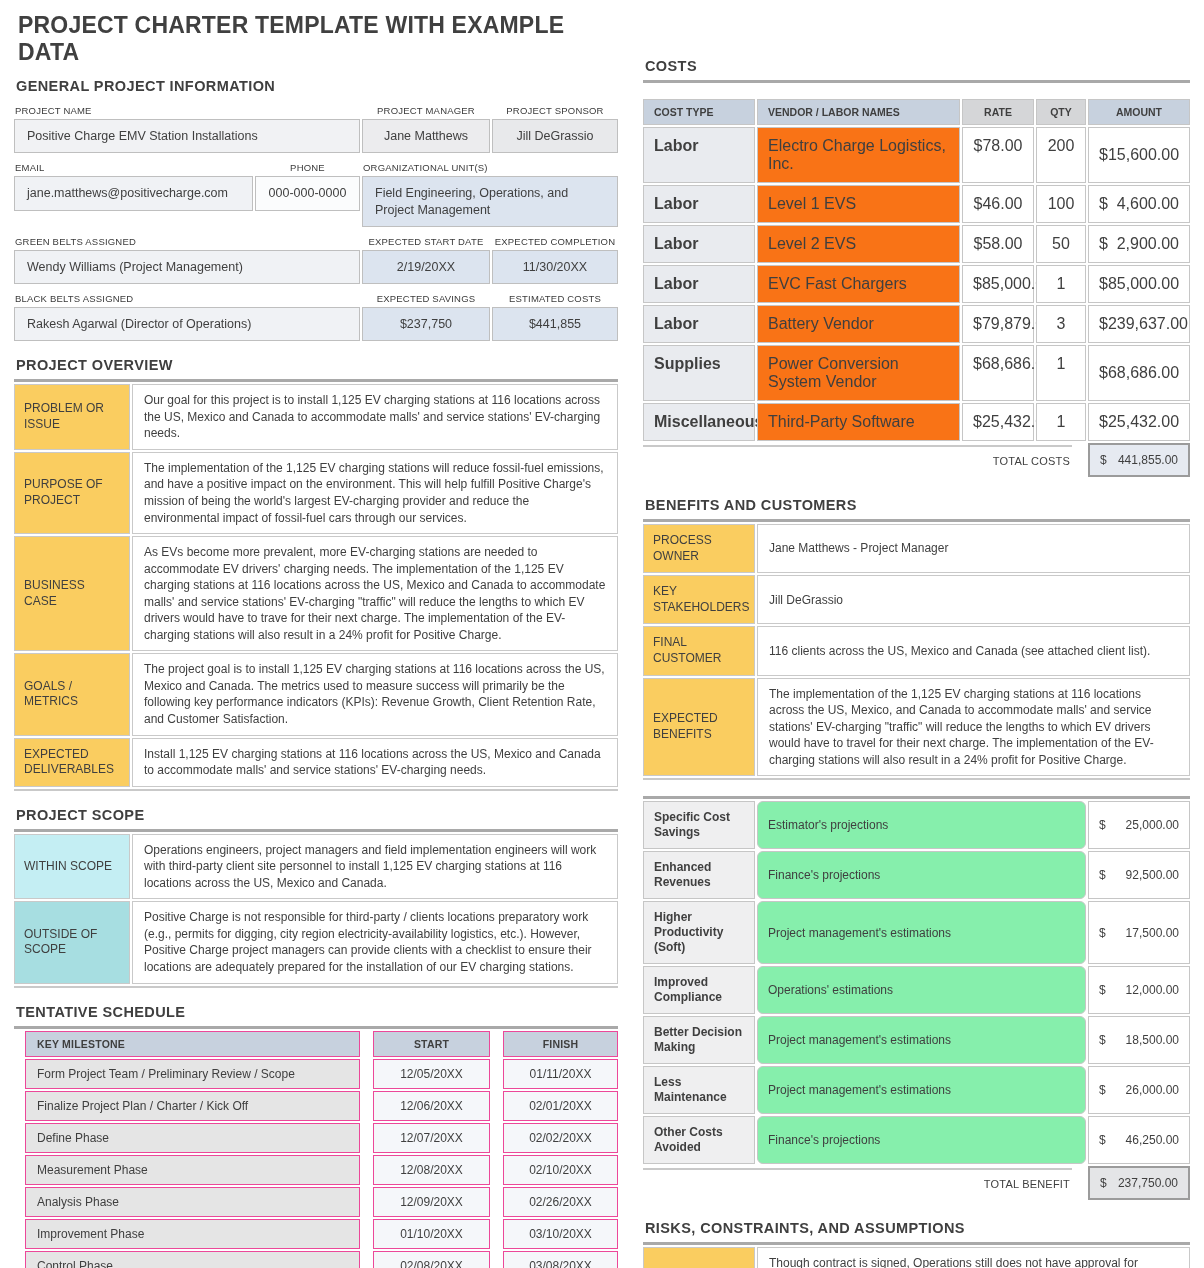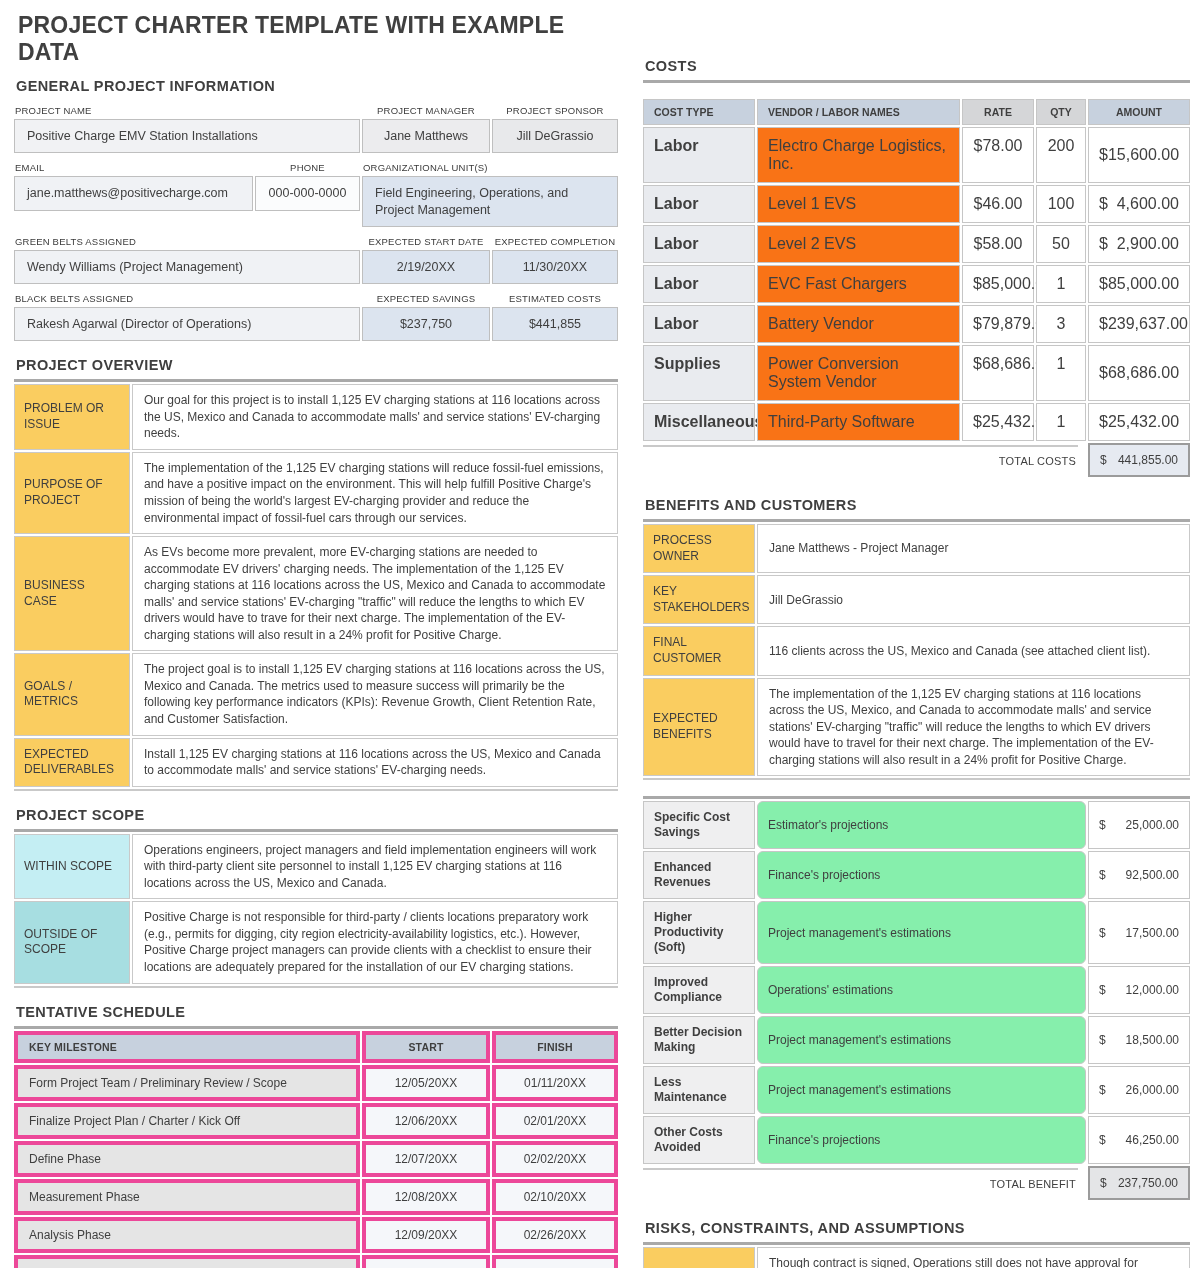--- a/index.html
+++ b/index.html
@@ -40,38 +40,38 @@
   .bg-name   { background:#f1f2f4; }
   .bg-mgr    { background:#ececee; }
   .bg-spn    { background:#e8e9eb; }
   .bg-light  { background:#f0f2f5; }
   .bg-white  { background:#fbfcfd; }
   .bg-blue   { background:#dce4ef; }
 
   
   .stable { border-top:3px solid #a9a9a9; border-bottom:2px solid #c9c9c9; padding:2px 0; display:flex; flex-direction:column; gap:2px; }
   .srow { display:grid; grid-template-columns:346px 128px 1fr; gap:2px; }
-  .srow > div { border:4px solid #ec4899; padding:7px 11px; font-size:12px; }
+  .srow > div { border:1px solid #ec4899; padding:7px 11px; font-size:12px;margin-left:11px; }
   .shead > div { background:#c7d1de; font-weight:bold; font-size:10.5px; letter-spacing:.2px; padding:6px 11px; }
   .shead .sc { text-align:center; }
   .sbody .sm { background:#e5e5e5; }
   .sbody .sc { background:#f5f7fa; text-align:center; }
 
   
   .ctable { border-top:3px solid #a9a9a9; padding-top:16px; display:flex; flex-direction:column; gap:2px; }
   .crow { display:grid; grid-template-columns:112px 1fr 72px 50px 102px; gap:2px; }
   .crow > div { border:1px solid #c6c6c6; padding:9px 10px; font-size:16px; }
   .chead > div { font-weight:bold; font-size:10.5px; padding:6px 10px; background:#c7d1de; }
   .chead .cc { text-align:center; }
   .chead .c-rate, .chead .c-qty { background:#d5d6d8; }
   .cbody .c-type { background:#e9ebef; font-weight:bold; }
   .cbody .c-vendor { background:#f97316; }
   .cbody .c-rate, .cbody .c-qty { background:#fff; text-align:center; }
   .c-amount { background:#fff; display:flex; justify-content:space-between; align-items:center; }
-  .total-row { display:grid; grid-template-columns:1fr 102px; gap:10px; align-items:center; margin-top:2px; }
+  .total-row { display:grid; grid-template-columns:1fr 102px; gap:16px; align-items:center; margin-top:2px; }
   .total-label { text-align:right; font-size:11px; letter-spacing:.2px; padding:8px 2px; border-top:2px solid #c9c9c9; }
   .total-cell { border:2px solid #9b9b9b; background:#e6eaf1; padding:8px 10px; font-size:12px; display:flex; justify-content:space-between; align-items:center; }
 
   
   .btable { border-top:3px solid #a9a9a9; padding-top:2px; display:flex; flex-direction:column; gap:2px; }
   .brow { display:grid; grid-template-columns:112px 1fr 102px; gap:2px; }
   .brow > div { border:1px solid #c6c6c6; padding:8px 10px; font-size:12px; }
   .bhead > div { background:#e3e4e6; font-weight:bold; font-size:10.5px; padding:6px 10px; }
   .bbody .b-type { background:#efeff0; font-weight:bold; line-height:1.25; }
   .bbody .b-basis { background:#86efac; display:flex; align-items:center;border-radius:6px; }

